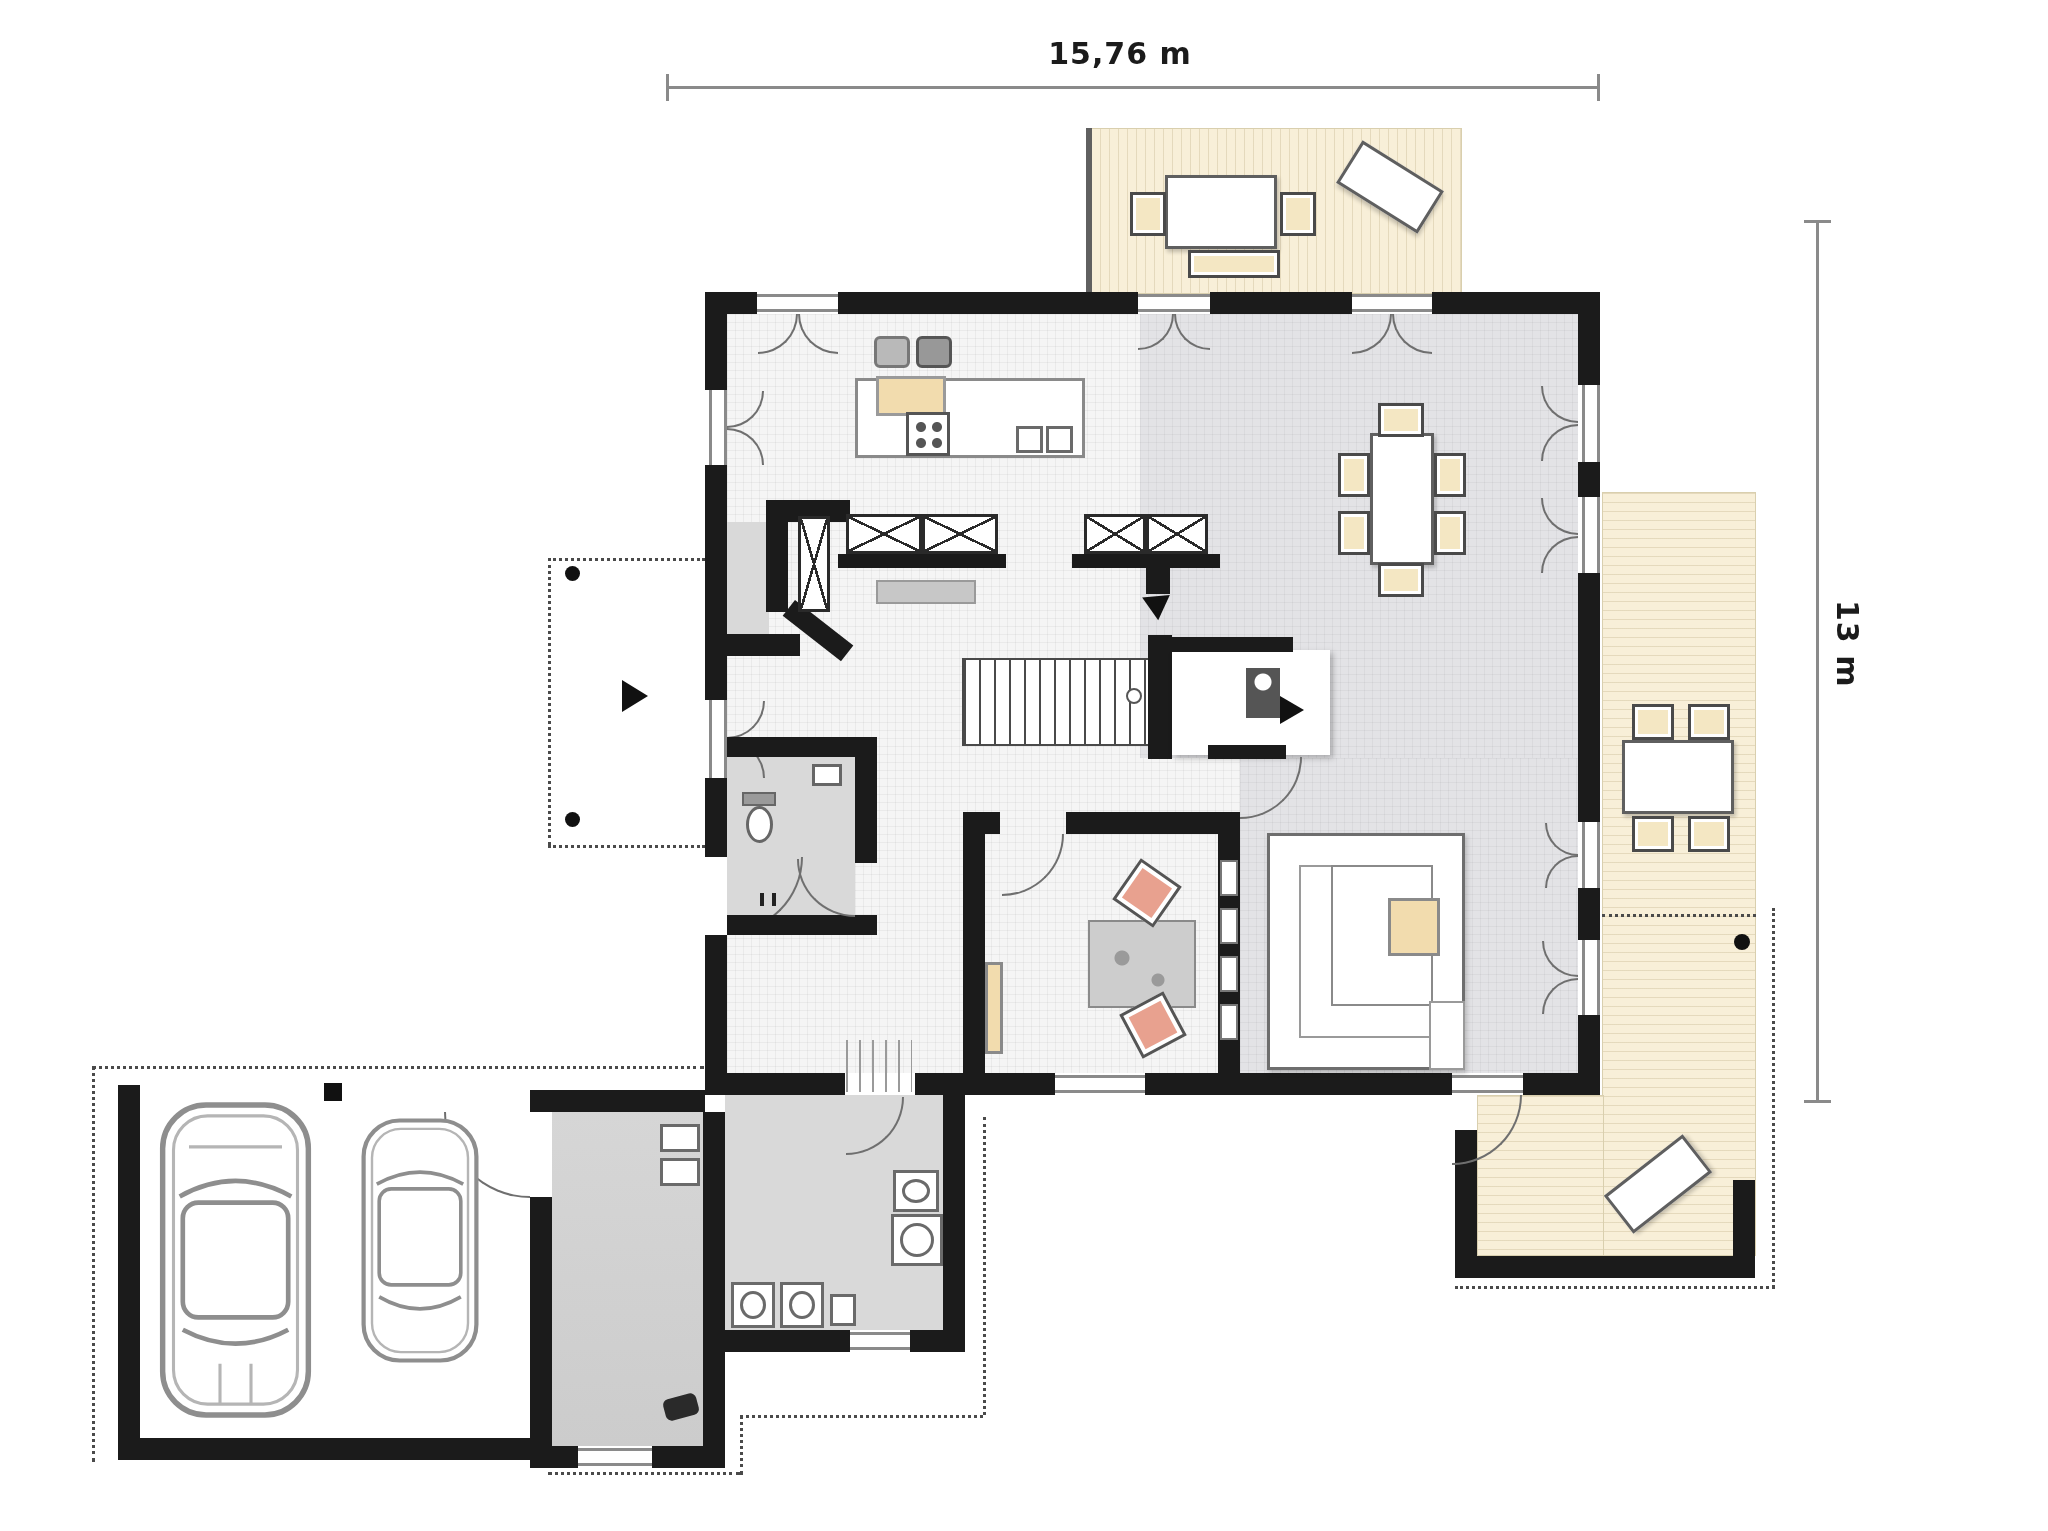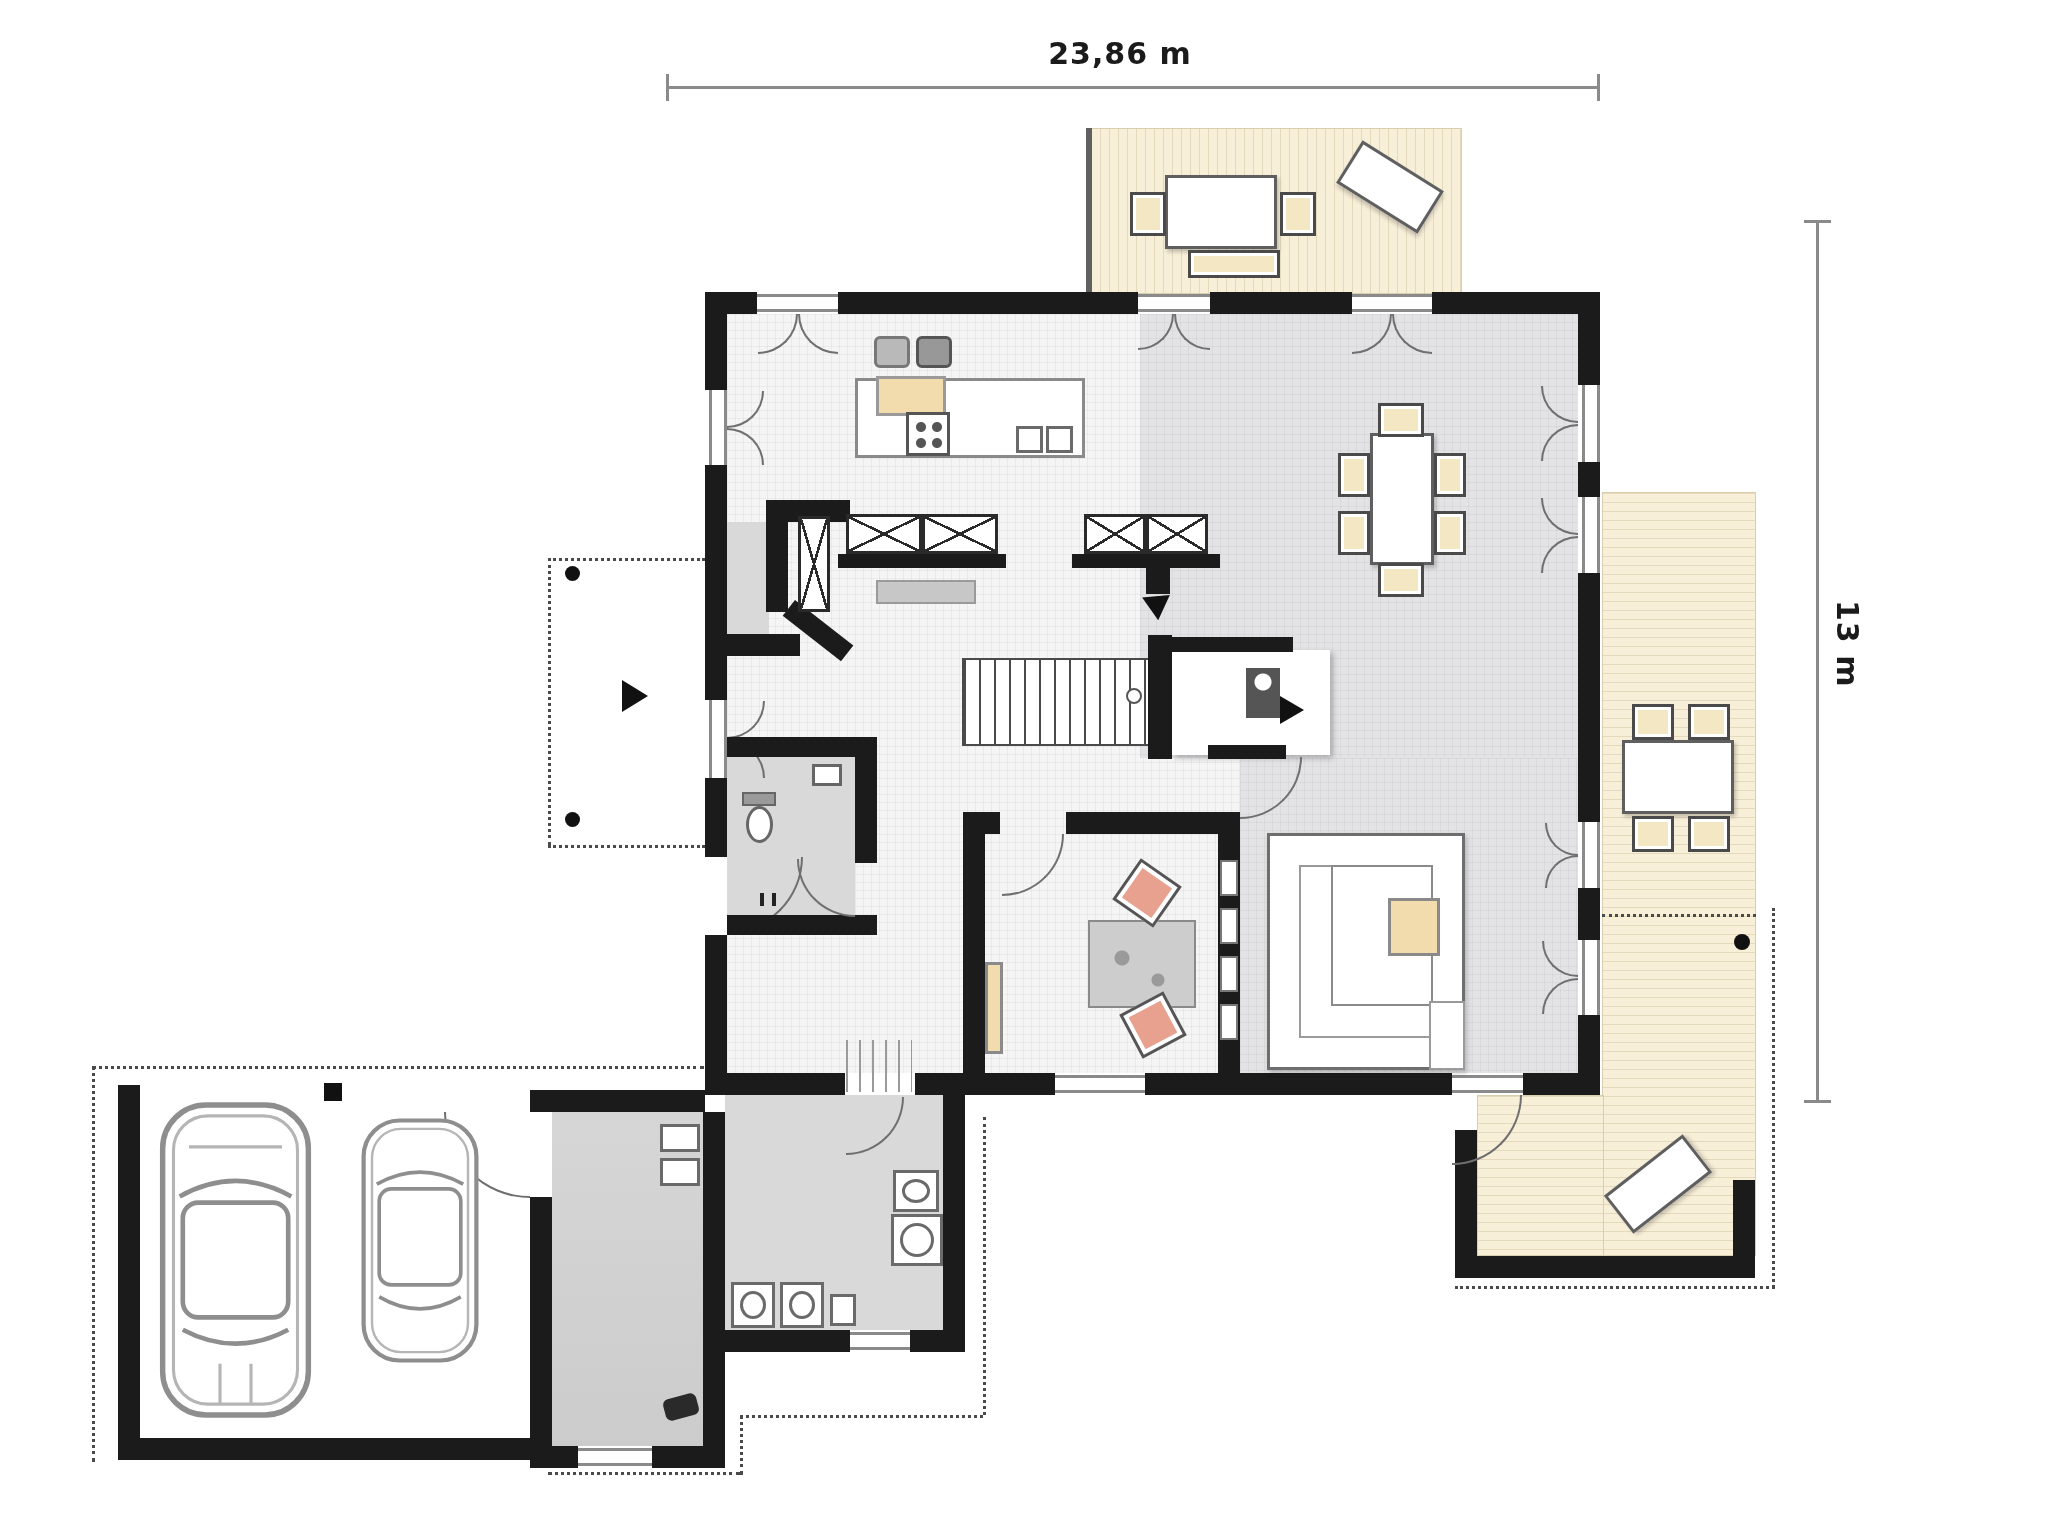--- a/index.html
+++ b/index.html
@@ -40,21 +40,21 @@
   .sline{position:absolute;border:2px solid #9a9a9a;background:#fff;box-sizing:border-box;}
 </style>
 </head>
 <body>
 
 <div class="plan">
 
   <div class="dim" style="left:668px;top:86px;width:932px;height:3px;"></div>
   <div class="dim" style="left:666px;top:74px;width:3px;height:27px;"></div>
   <div class="dim" style="left:1597px;top:74px;width:3px;height:27px;"></div>
-  <div class="dim-label" style="left:1000px;top:36px;width:240px;text-align:center;">23,86 m</div>
+  <div class="dim-label" style="left:1000px;top:36px;width:240px;text-align:center;">15,76 m</div>
 
   <div class="dim" style="left:1816px;top:222px;width:3px;height:880px;"></div>
   <div class="dim" style="left:1804px;top:220px;width:27px;height:3px;"></div>
   <div class="dim" style="left:1804px;top:1100px;width:27px;height:3px;"></div>
   <div class="dim-label" style="left:1830px;top:600px;writing-mode:vertical-rl;">13 m</div>
 
   <div class="terr-v" style="left:1090px;top:128px;width:372px;height:166px;"></div>
   <div class="abs" style="left:1086px;top:128px;width:6px;height:164px;background:#606060;"></div>
   <div class="tbl" style="left:1165px;top:175px;width:112px;height:74px;"></div>
   <div class="chair" style="left:1130px;top:192px;width:36px;height:44px;"></div>

